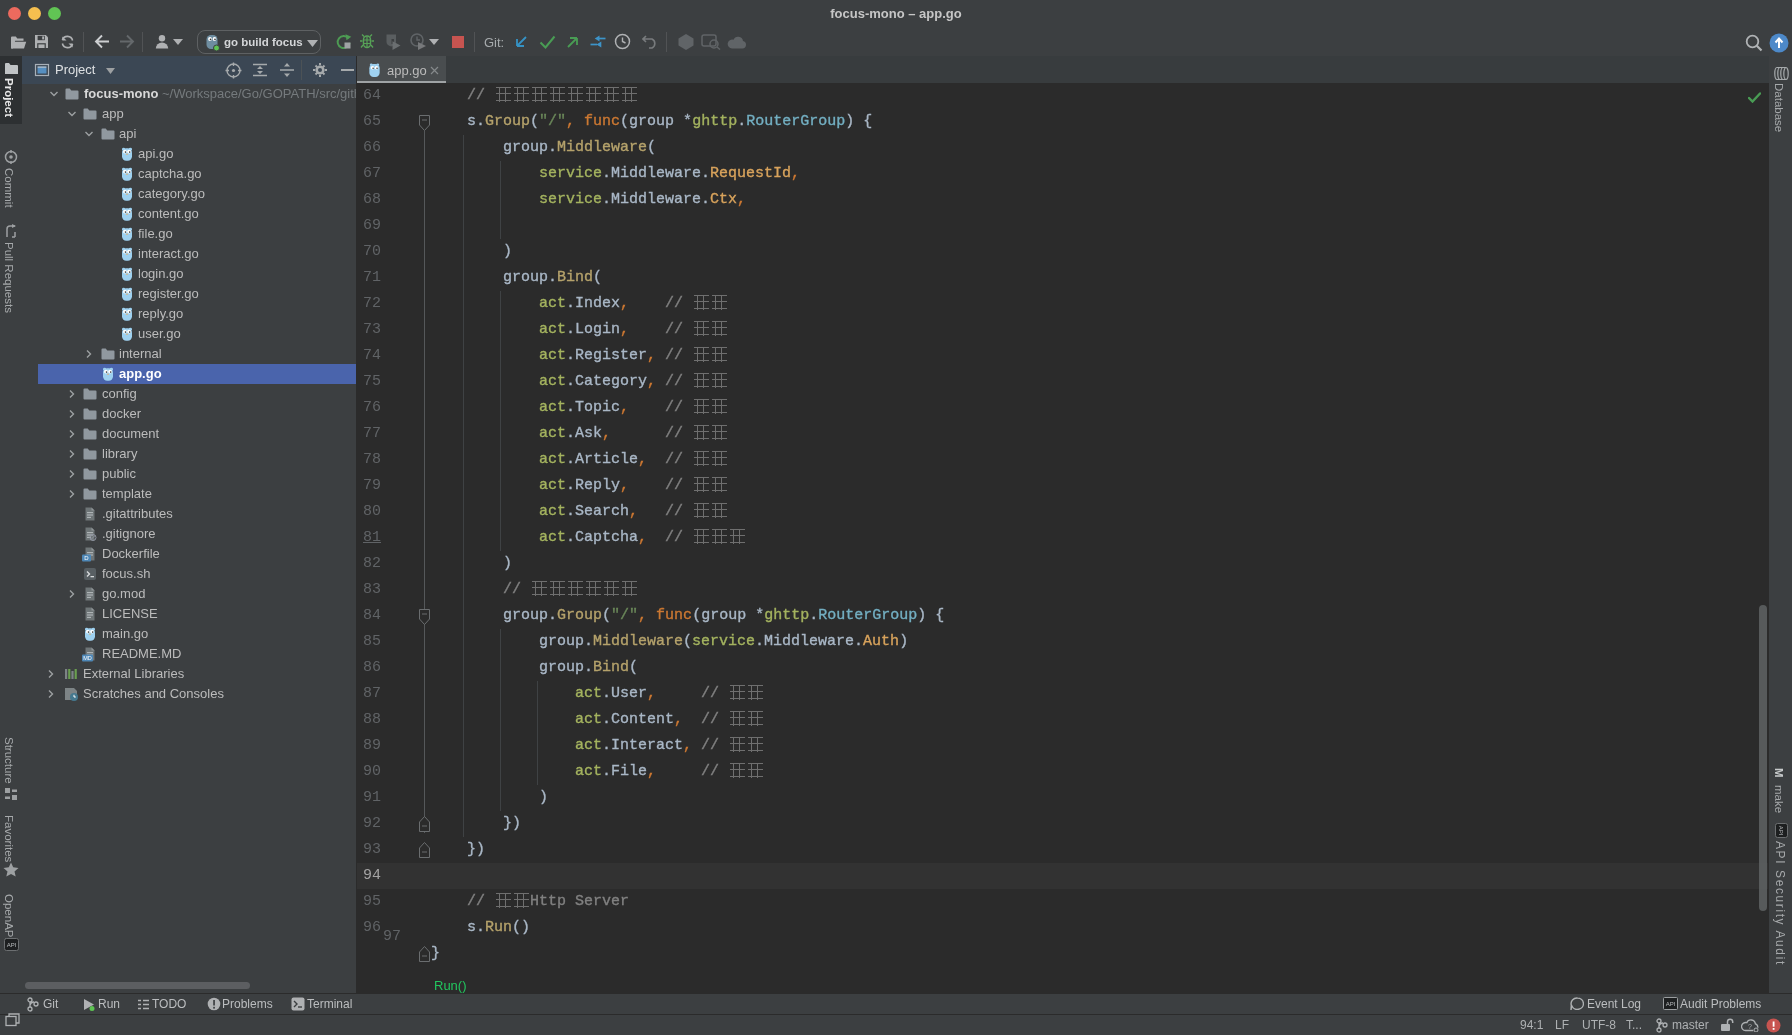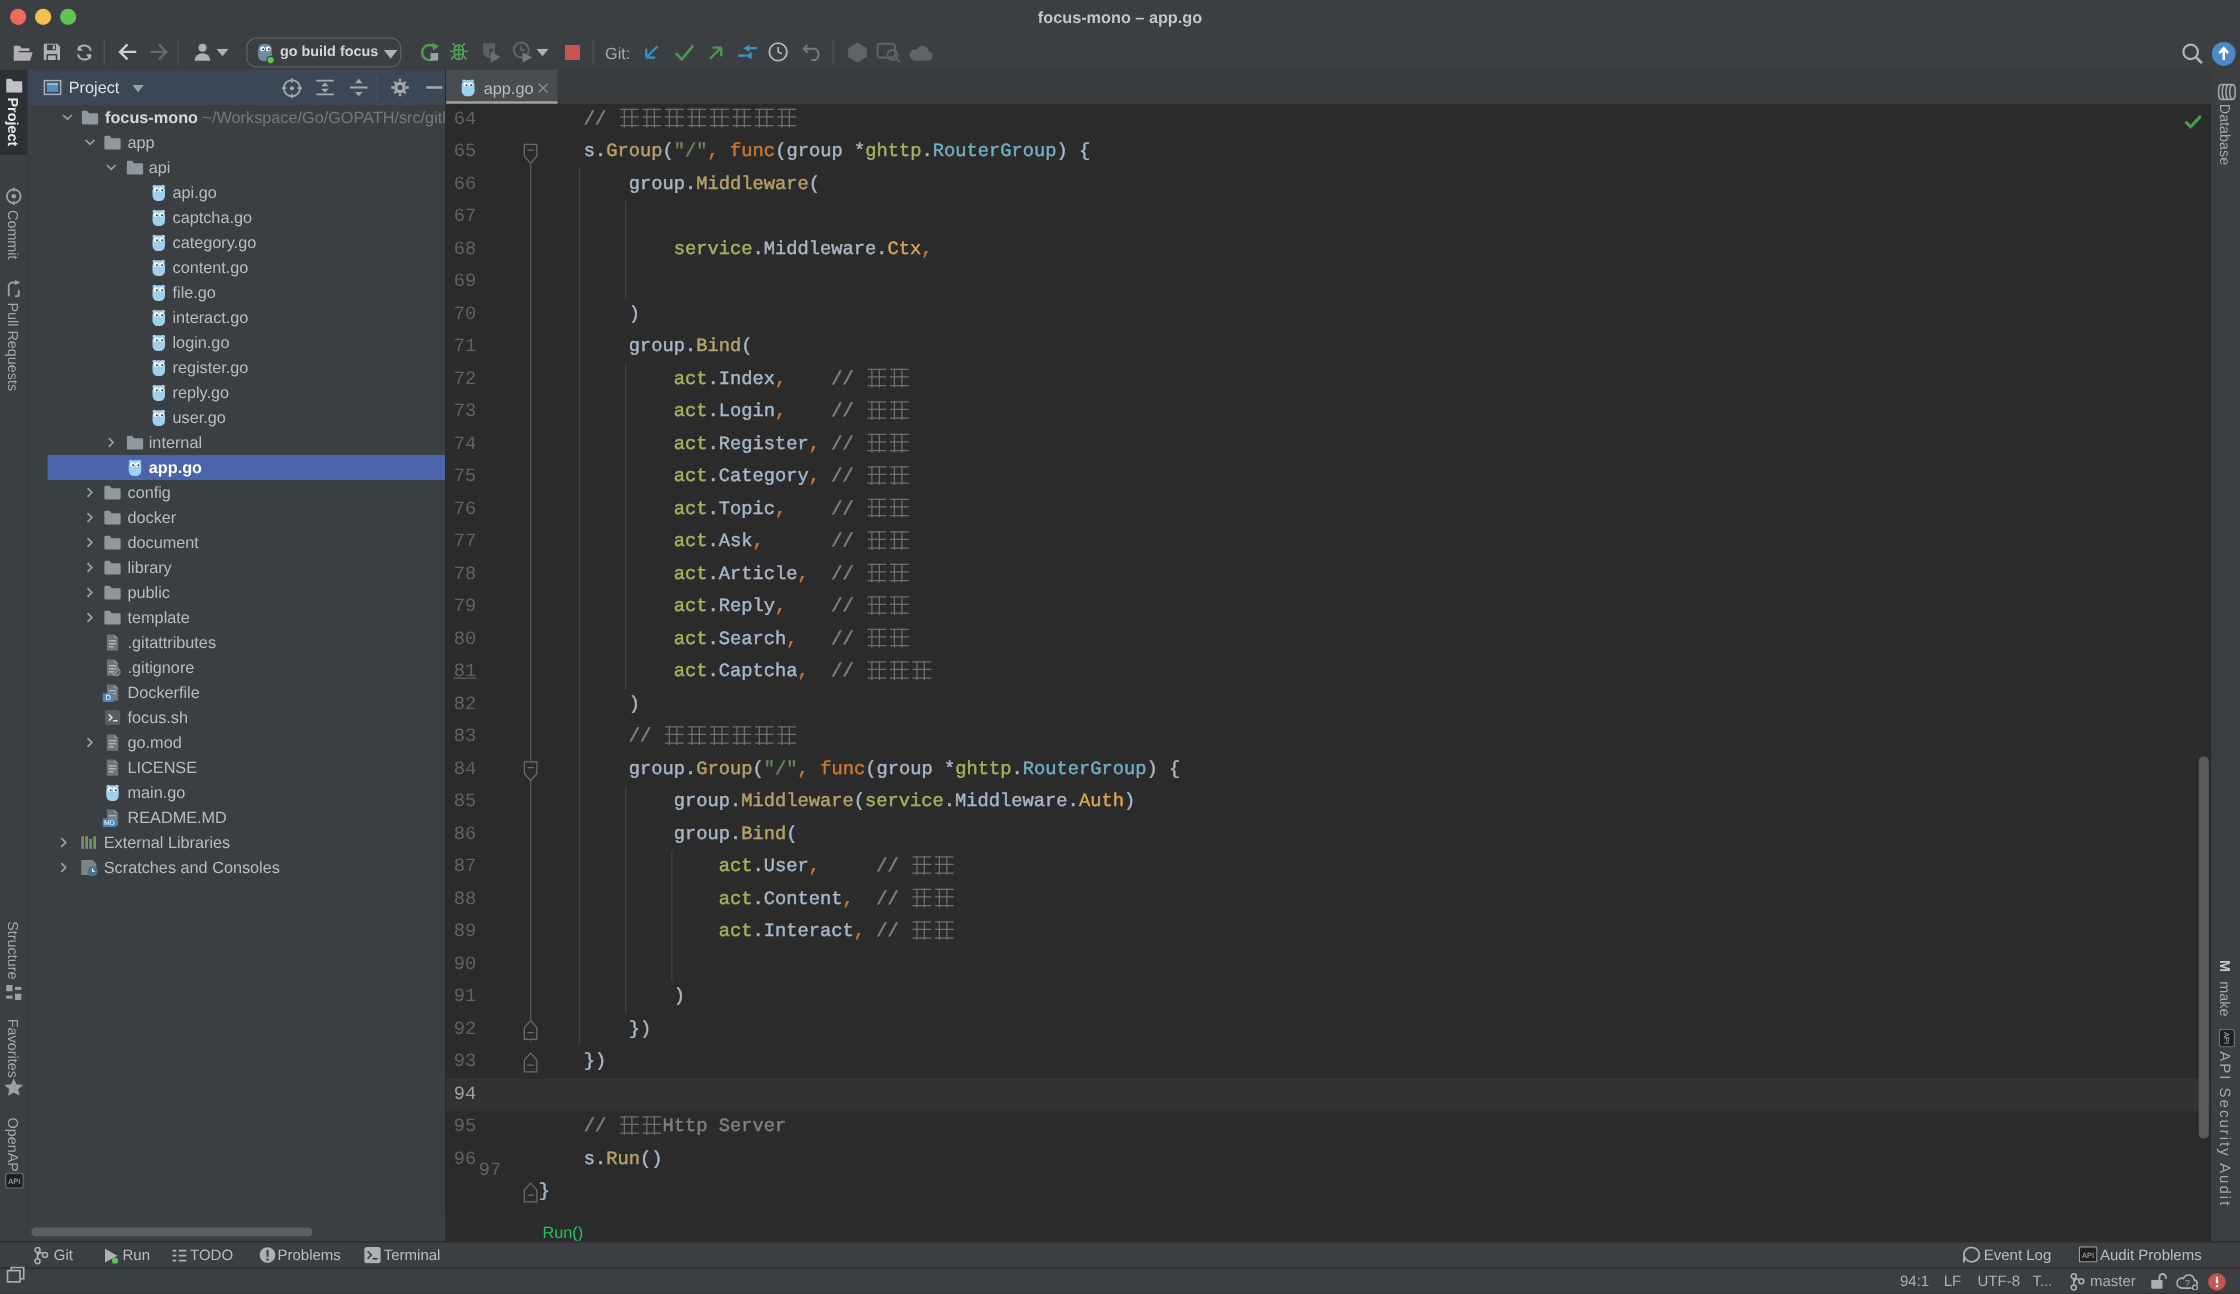--- a/index.html
+++ b/index.html
@@ -650,20 +650,21 @@
       <path d="M1.5 7 L6.5 1.5 L11.5 7 V16.5 H1.5 Z" fill="#2b2b2b" stroke="#6a6d6f" stroke-width="1"></path>
       <line x1="4" y1="11" x2="9" y2="11" stroke="#6a6d6f" stroke-width="1"></line>
     </svg>
 <div class="ln" style="top:0px;">64</div>
 <div class="cl" style="top:0px;">    <span class="cm">// <i class="cjk"></i><i class="cjk"></i><i class="cjk"></i><i class="cjk"></i><i class="cjk"></i><i class="cjk"></i><i class="cjk"></i><i class="cjk"></i></span></div>
 <div class="ln" style="top:26px;">65</div>
 <div class="cl" style="top:26px;">    s.<span class="fn">Group</span>(<span class="st">"/"</span><span class="op">,</span> <span class="kw">func</span>(group *<span class="pk">ghttp</span>.<span class="tp">RouterGroup</span>) {</div>
 <div class="ln" style="top:52px;">66</div>
 <div class="cl" style="top:52px;">        group.<span class="fn">Middleware</span>(</div>
 <div class="ln" style="top:78px;">67</div>
+<div class="cl" style="top:78px;">            <span class="pk">service</span>.Middleware.<span class="gd">RequestId</span><span class="op">,</span></div>
 <div class="ln" style="top:104px;">68</div>
 <div class="cl" style="top:104px;">            <span class="pk">service</span>.Middleware.<span class="gd">Ctx</span><span class="op">,</span></div>
 <div class="ln" style="top:130px;">69</div>
 <div class="ln" style="top:156px;">70</div>
 <div class="cl" style="top:156px;">        )</div>
 <div class="ln" style="top:182px;">71</div>
 <div class="cl" style="top:182px;">        group.<span class="fn">Bind</span>(</div>
 <div class="ln" style="top:208px;">72</div>
 <div class="cl" style="top:208px;">            <span class="pk">act</span>.Index<span class="op">,</span>    <span class="cm">// <i class="cjk"></i><i class="cjk"></i></span></div>
 <div class="ln" style="top:234px;">73</div>
@@ -694,20 +695,21 @@
 <div class="cl" style="top:546px;">            group.<span class="fn">Middleware</span>(<span class="pk">service</span>.Middleware.<span class="gd">Auth</span>)</div>
 <div class="ln" style="top:572px;">86</div>
 <div class="cl" style="top:572px;">            group.<span class="fn">Bind</span>(</div>
 <div class="ln" style="top:598px;">87</div>
 <div class="cl" style="top:598px;">                <span class="pk">act</span>.User<span class="op">,</span>     <span class="cm">// <i class="cjk"></i><i class="cjk"></i></span></div>
 <div class="ln" style="top:624px;">88</div>
 <div class="cl" style="top:624px;">                <span class="pk">act</span>.Content<span class="op">,</span>  <span class="cm">// <i class="cjk"></i><i class="cjk"></i></span></div>
 <div class="ln" style="top:650px;">89</div>
 <div class="cl" style="top:650px;">                <span class="pk">act</span>.Interact<span class="op">,</span> <span class="cm">// <i class="cjk"></i><i class="cjk"></i></span></div>
 <div class="ln" style="top:676px;">90</div>
+<div class="cl" style="top:676px;">                <span class="pk">act</span>.File<span class="op">,</span>     <span class="cm">// <i class="cjk"></i><i class="cjk"></i></span></div>
 <div class="ln" style="top:702px;">91</div>
 <div class="cl" style="top:702px;">            )</div>
 <div class="ln" style="top:728px;">92</div>
 <div class="cl" style="top:728px;">        })</div>
 <div class="ln" style="top:754px;">93</div>
 <div class="cl" style="top:754px;">    })</div>
 <div class="ln" style="top:780px;color:#a4a3a3;">94</div>
 <div class="ln" style="top:806px;">95</div>
 <div class="cl" style="top:806px;">    <span class="cm">// <i class="cjk"></i><i class="cjk"></i>Http Server</span></div>
 <div class="ln" style="top:832px;">96</div>

